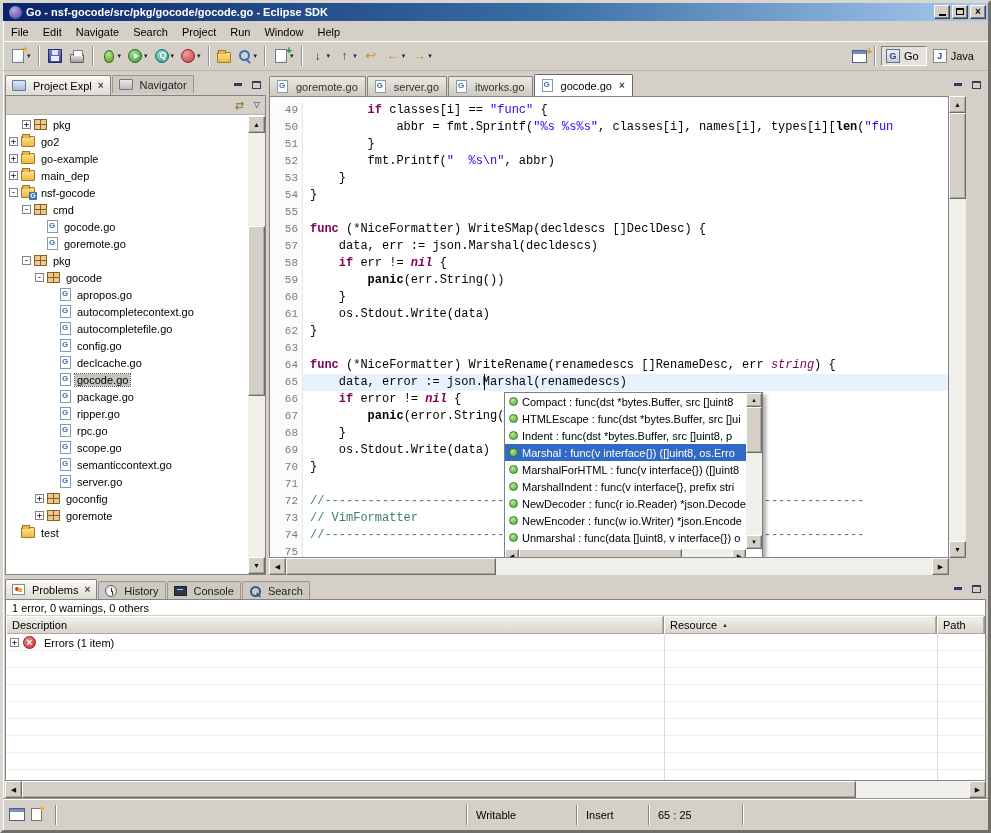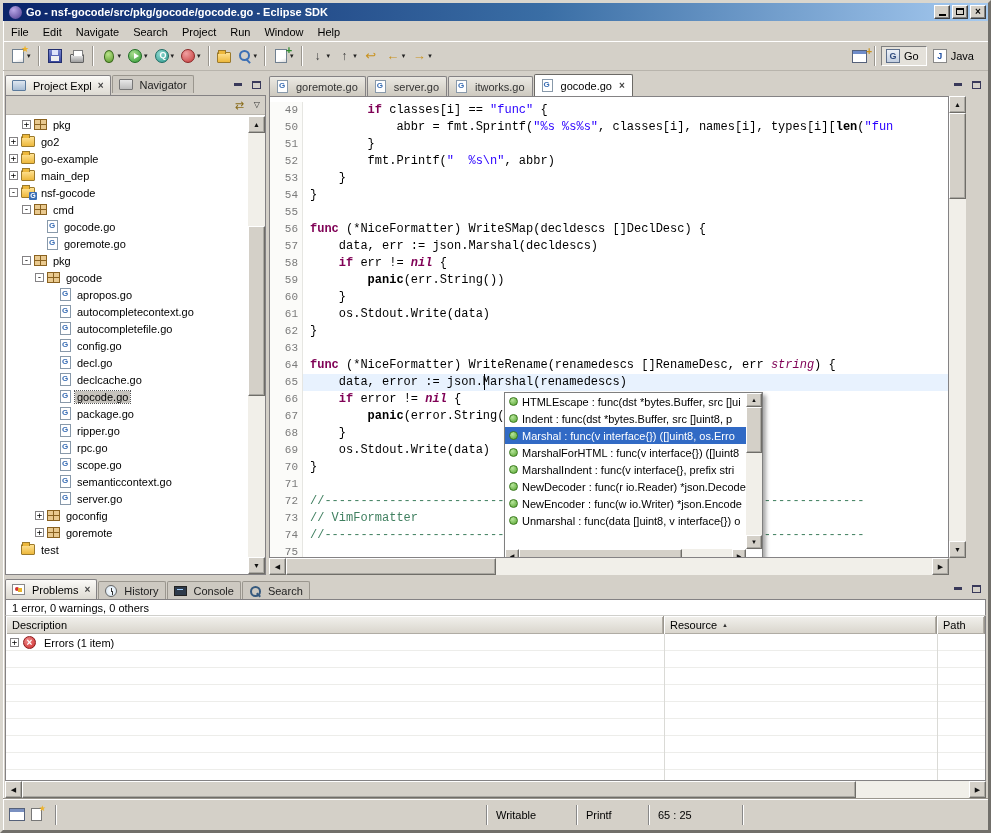--- a/index.html
+++ b/index.html
@@ -395,26 +395,20 @@
             <div class="tree-row">
               <span class="t-ind" style="width: 39px;"></span>
               <span class="tree-toggle hidden"></span>
               <span class="nicon n-gofile"></span>
               <span class="tree-label">config.go</span>
             </div>
             <div class="tree-row">
               <span class="t-ind" style="width: 39px;"></span>
               <span class="tree-toggle hidden"></span>
               <span class="nicon n-gofile"></span>
-              <span class="tree-label">decl.go</span>
-            </div>
-            <div class="tree-row">
-              <span class="t-ind" style="width: 39px;"></span>
-              <span class="tree-toggle hidden"></span>
-              <span class="nicon n-gofile"></span>
               <span class="tree-label">declcache.go</span>
             </div>
             <div class="tree-row selected">
               <span class="t-ind" style="width: 39px;"></span>
               <span class="tree-toggle hidden"></span>
               <span class="nicon n-gofile"></span>
               <span class="tree-label">gocode.go</span>
             </div>
             <div class="tree-row">
               <span class="t-ind" style="width: 39px;"></span>
@@ -537,20 +531,24 @@
             <div class="code-line"><span class="ln">72</span><span class="code-text"><span class="tk-com">//---------------------------------------------------------------------------</span></span></div>
             <div class="code-line"><span class="ln">73</span><span class="code-text"><span class="tk-com">// VimFormatter</span></span></div>
             <div class="code-line"><span class="ln">74</span><span class="code-text"><span class="tk-com">//---------------------------------------------------------------------------</span></span></div>
             <div class="code-line"><span class="ln">75</span><span class="code-text"></span></div>
           </div>
         <div class="caret"></div>
         <div class="autocomplete">
           <div class="ac-list" id="ac-list">
               <div class="ac-item">
                 <span class="nicon n-method"></span>
+                <span class="ac-label">Compact : func(dst *bytes.Buffer, src []uint8</span>
+              </div>
+              <div class="ac-item">
+                <span class="nicon n-method"></span>
                 <span class="ac-label">HTMLEscape : func(dst *bytes.Buffer, src []ui</span>
               </div>
               <div class="ac-item">
                 <span class="nicon n-method"></span>
                 <span class="ac-label">Indent : func(dst *bytes.Buffer, src []uint8, p</span>
               </div>
               <div class="ac-item selected">
                 <span class="nicon n-method"></span>
                 <span class="ac-label">Marshal : func(v interface{}) ([]uint8, os.Erro</span>
               </div>
@@ -660,22 +658,22 @@
   </div>
 
   <div class="statusbar">
     <span class="st-icons">
       <span class="st-icon i-fastview"></span>
       <span class="st-icon i-shortcut"></span>
     </span>
     <span class="st-sep"></span>
     <span class="st-spacer"></span>
     <span class="st-sep"></span>
-    <span class="st-cell" style="width:88px">Writable</span>
+    <span class="st-cell" style="width:108px">Writable</span>
     <span class="st-sep"></span>
-    <span class="st-cell" style="width:70px">Printf</span>
+    <span class="st-cell" style="width:70px">Insert</span>
     <span class="st-sep"></span>
     <span class="st-cell" style="width:92px">65 : 25</span>
     <span class="st-sep"></span>
     <span class="st-tail"></span>
   </div>
 
 </div>
 
 </body></html>

